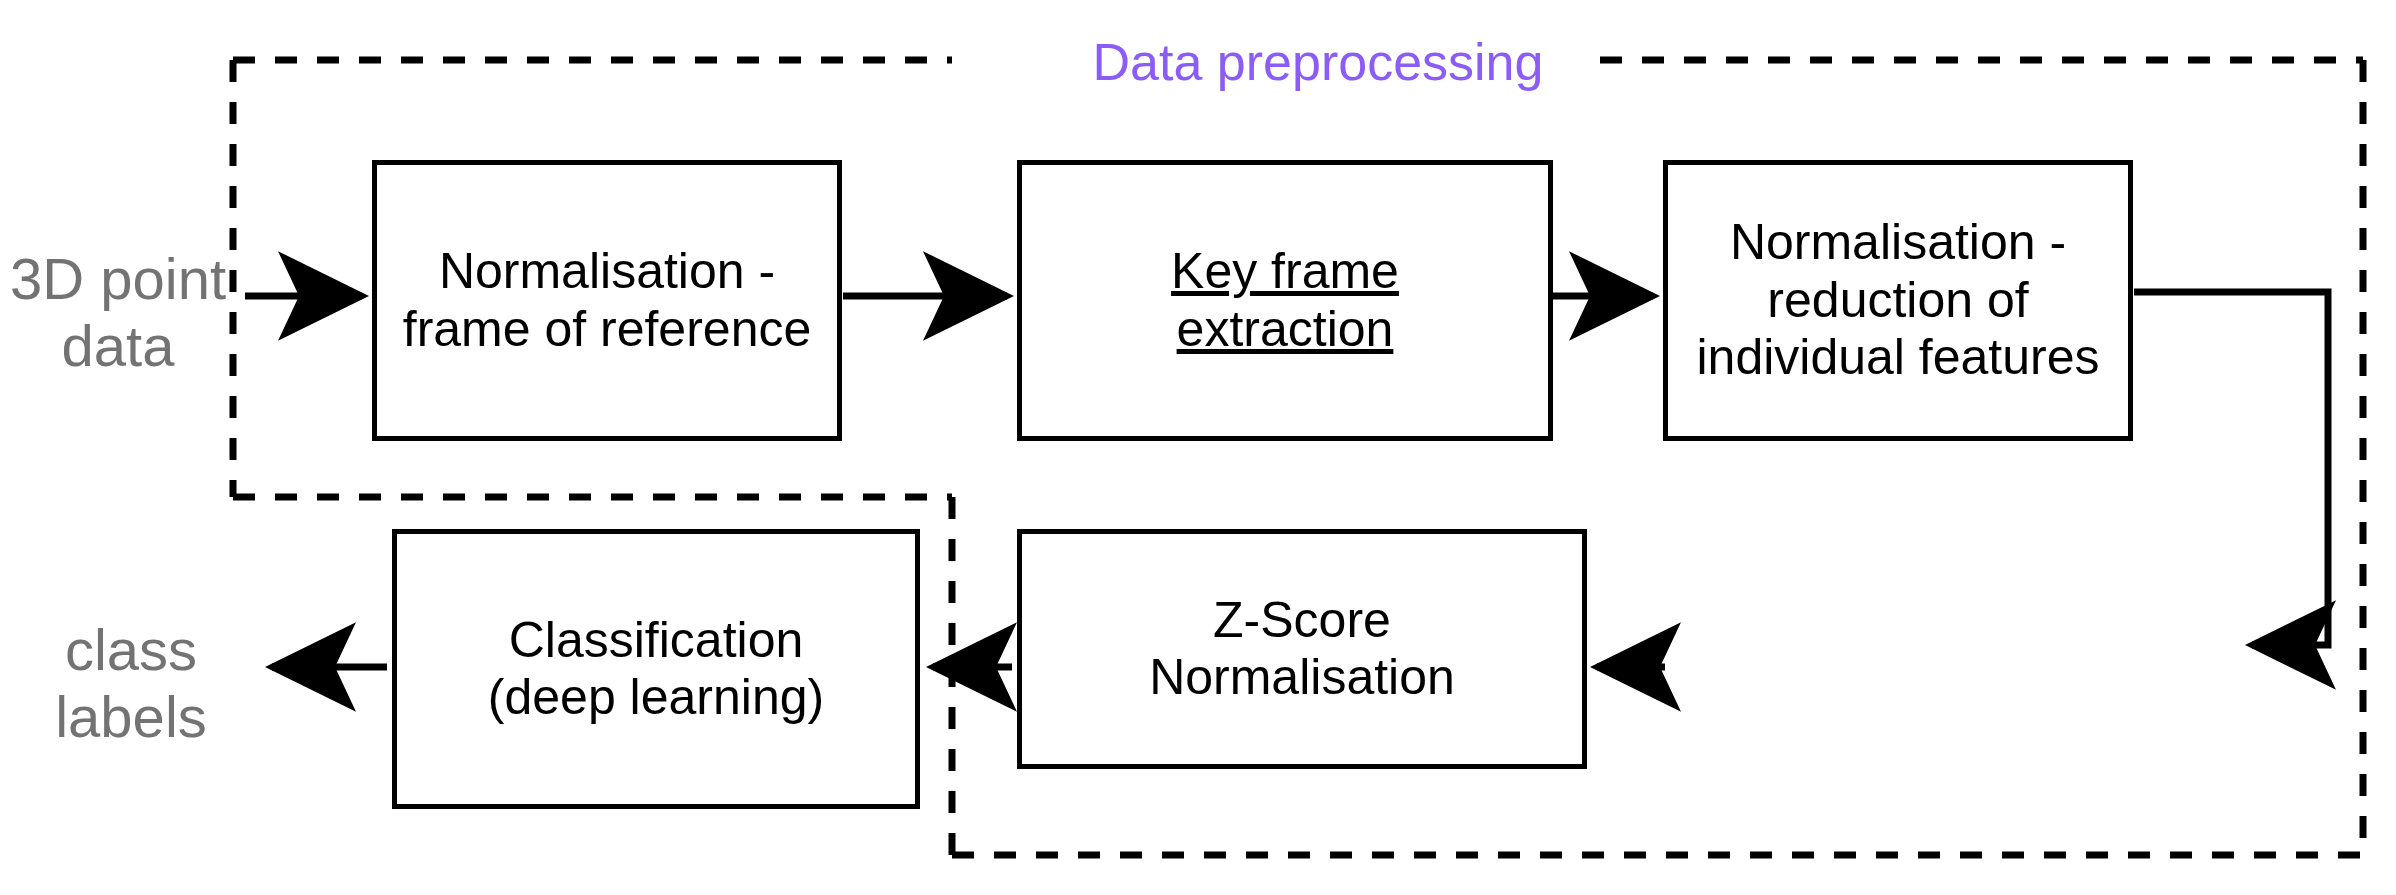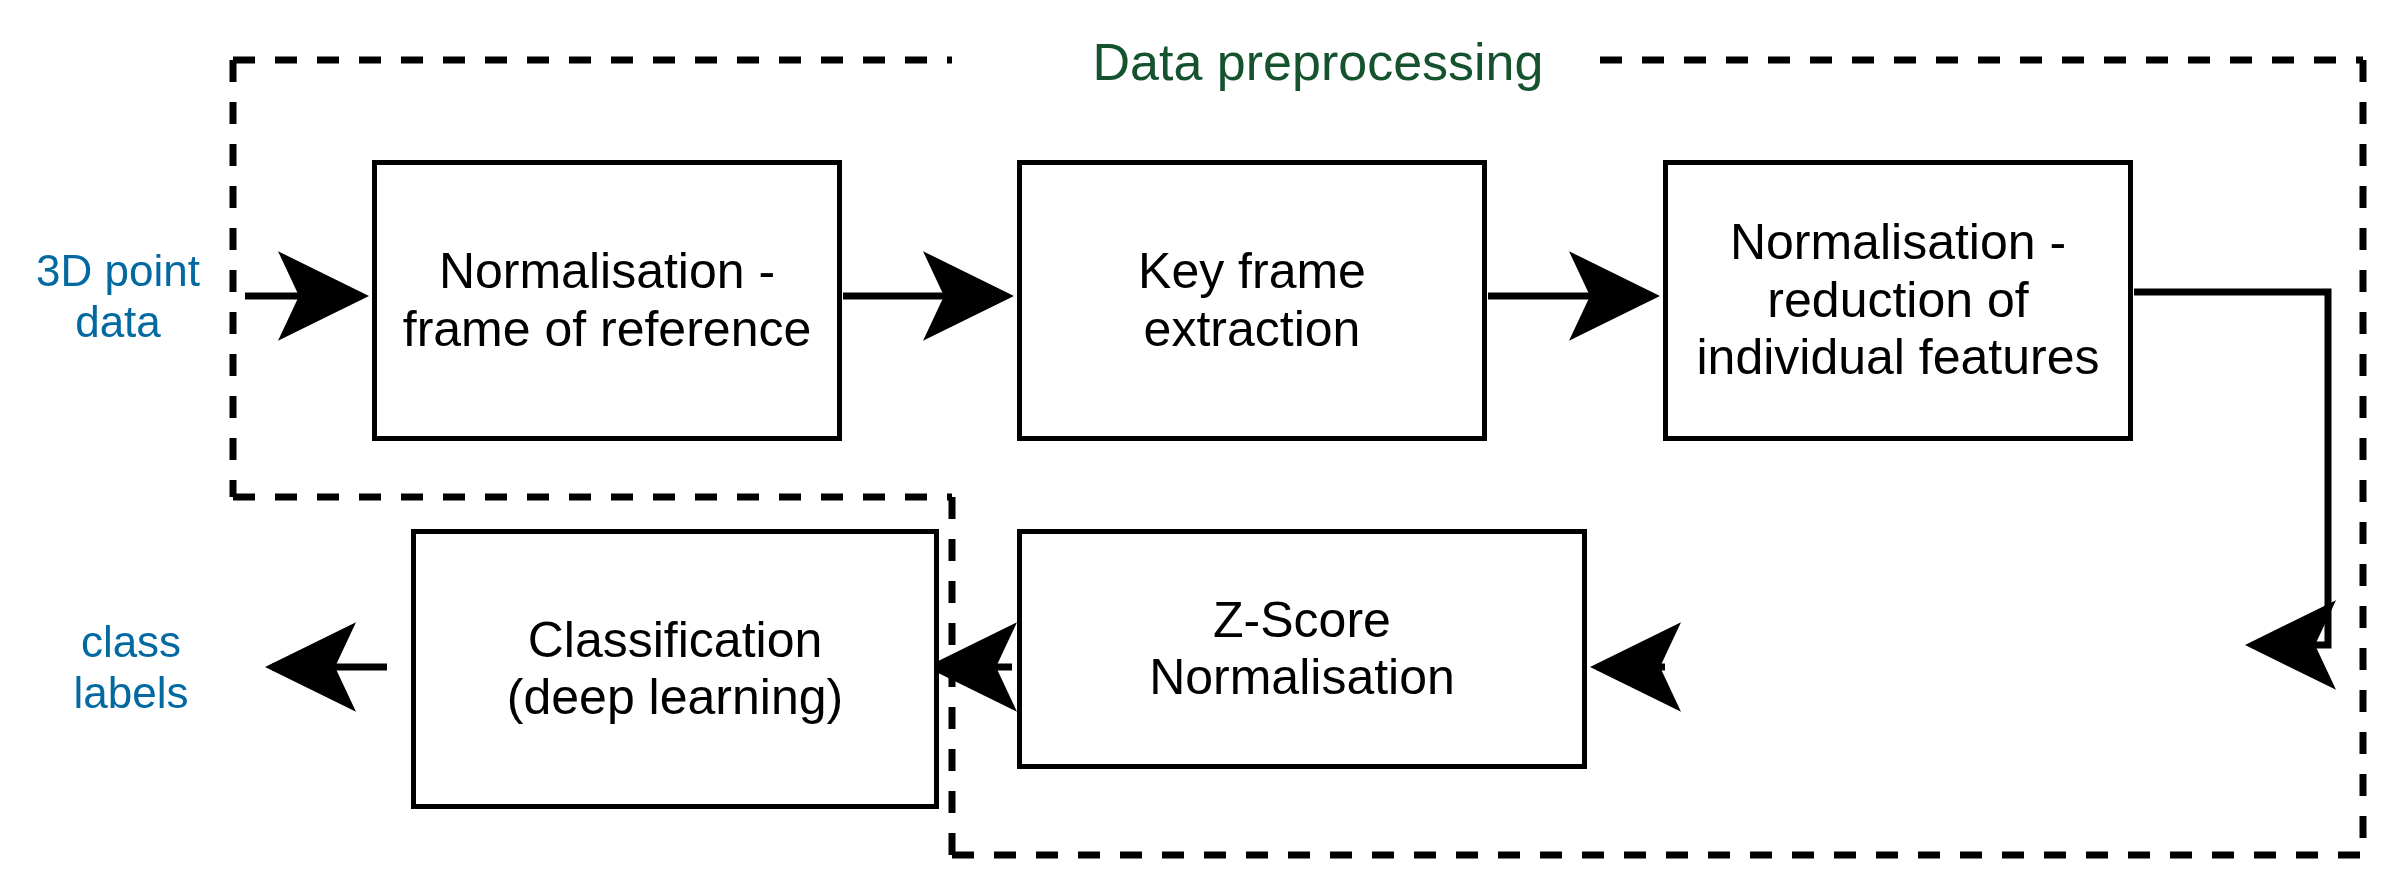--- a/index.html
+++ b/index.html
@@ -38,30 +38,30 @@
   }
   .proc-box .box-label {
     font-size: 50px;
     line-height: 1.15;
     color: #000000;
     padding: 0 10px;
     white-space: pre-line;
   }
   .free-label {
     position: absolute;
-    color: #0369a1;
-    font-size: 44px;
+    color: #737373;
+    font-size: 58px;
     line-height: 1.15;
     text-align: center;
     white-space: pre-line;
     z-index: 4;
   }
   .group-title {
     position: absolute;
-    color: #14532d;
+    color: #8b5cf6;
     font-size: 52px;
     line-height: 1;
     text-align: center;
     background: #ffffff;
     padding: 0 18px;
     z-index: 5;
     white-space: nowrap;
   }
 </style>
 </head>
@@ -117,35 +117,35 @@
 data</div>
 
   <div class="free-label" style="left:16px; top:617px; width:230px;">class
 labels</div>
 
   <div class="proc-box" style="left:372px; top:160px; width:470px; height:281px;">
     <span class="box-label">Normalisation -
 frame of reference</span>
   </div>
 
-  <div class="proc-box" style="left:1017px; top:160px; width:470px; height:281px;">
+  <div class="proc-box" style="left:1017px; top:160px; width:536px; height:281px;text-decoration:underline;">
     <span class="box-label">Key frame
 extraction</span>
   </div>
 
   <div class="proc-box" style="left:1663px; top:160px; width:470px; height:281px;">
     <span class="box-label">Normalisation -
 reduction of
 individual features</span>
   </div>
 
 
   <div class="proc-box" style="left:1017px; top:529px; width:570px; height:240px;">
     <span class="box-label">Z-Score
 Normalisation</span>
   </div>
 
-  <div class="proc-box" style="left:411px; top:529px; width:528px; height:280px;">
+  <div class="proc-box" style="left:392px; top:529px; width:528px; height:280px;">
     <span class="box-label">Classification
 (deep learning)</span>
   </div>
 
 </div>
 
 </body></html>

